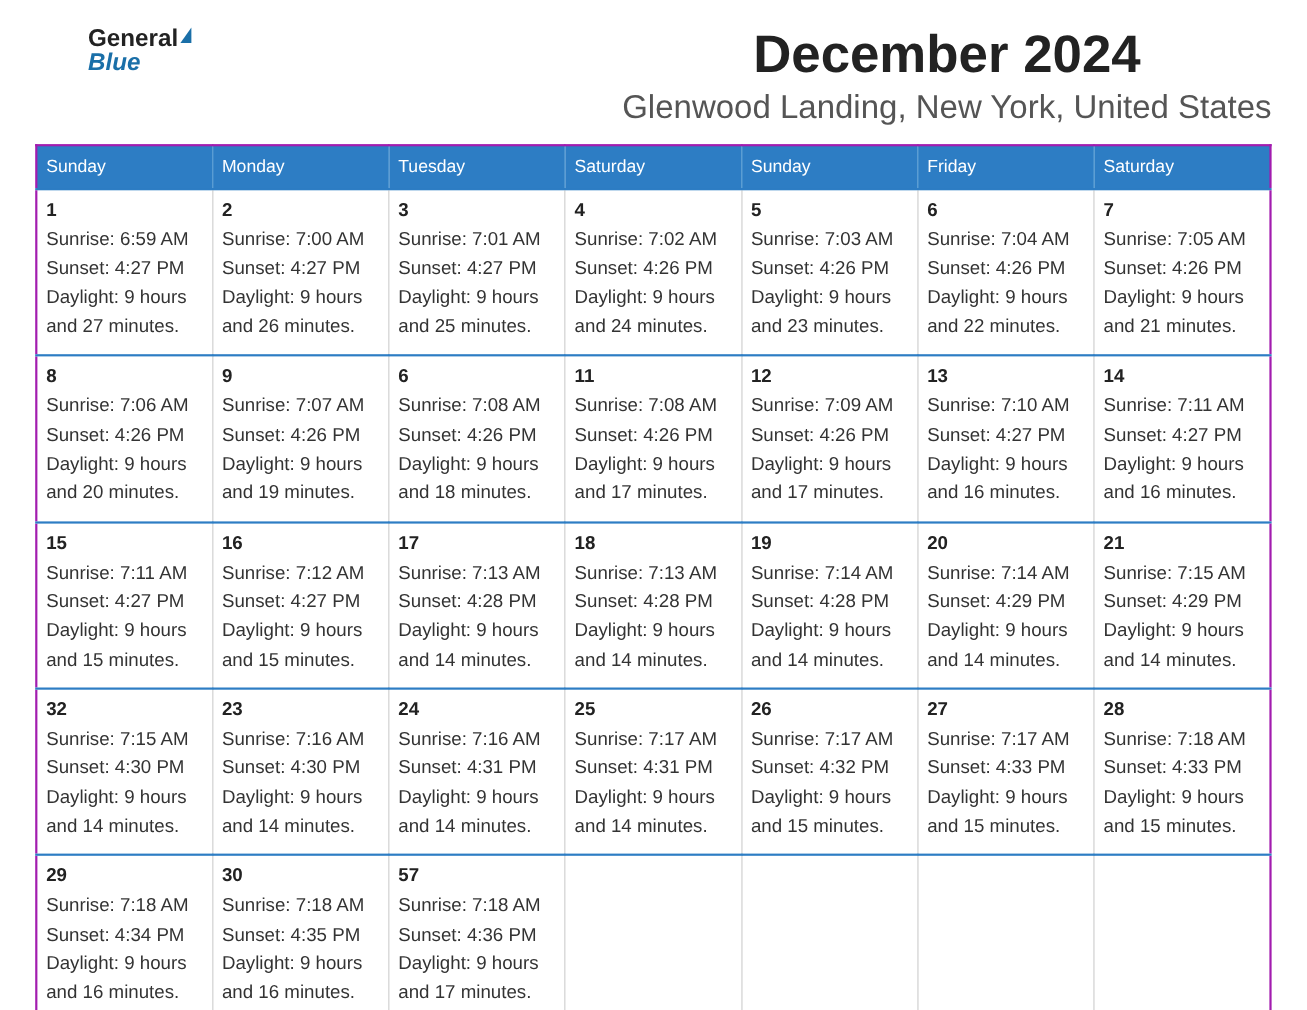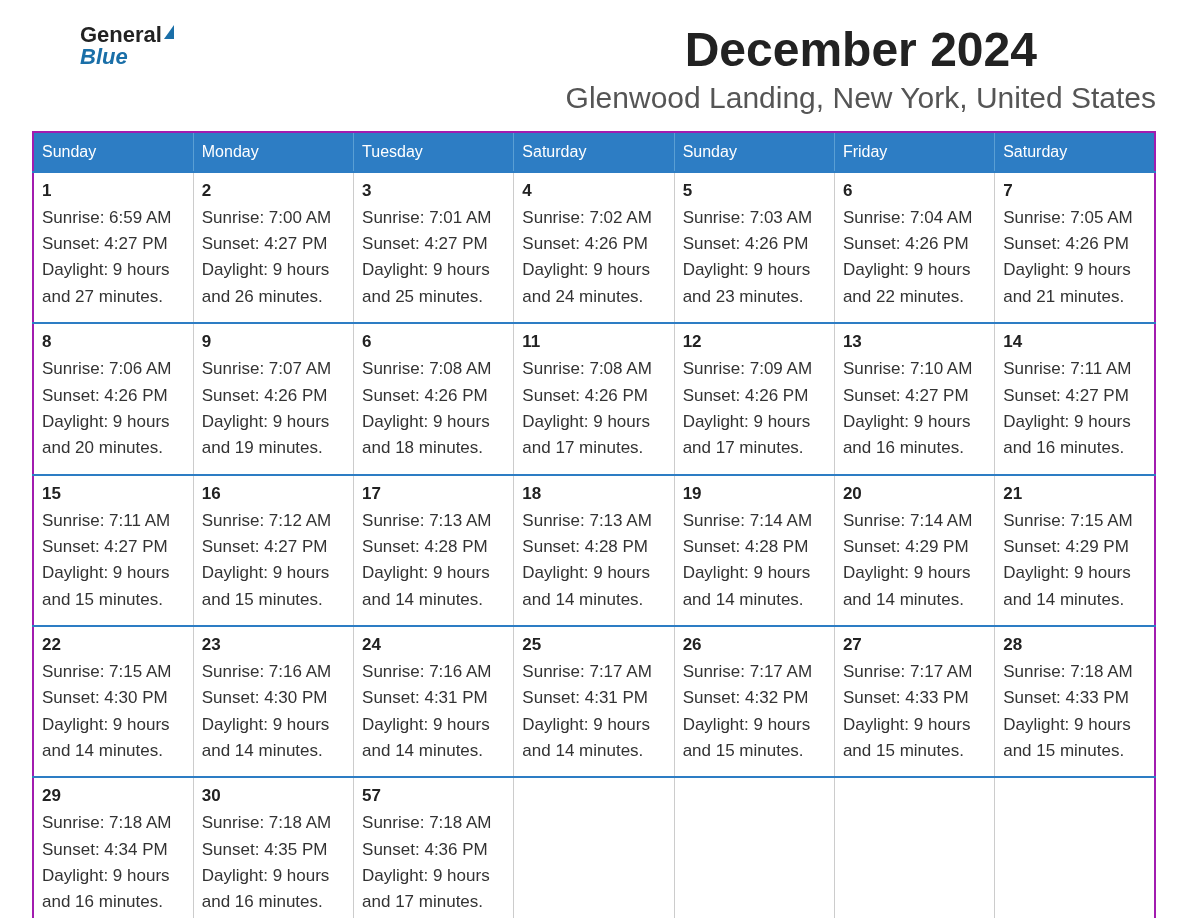--- a/index.html
+++ b/index.html
@@ -234,21 +234,21 @@
           <span class="day-num">20</span>
           <div class="day-info">Sunrise: 7:14 AM<br>Sunset: 4:29 PM<br>Daylight: 9 hours<br>and 14 minutes.</div>
         </td>
         <td>
           <span class="day-num">21</span>
           <div class="day-info">Sunrise: 7:15 AM<br>Sunset: 4:29 PM<br>Daylight: 9 hours<br>and 14 minutes.</div>
         </td>
       </tr>
       <tr>
         <td>
-          <span class="day-num">22</span>
+          <span class="day-num">32</span>
           <div class="day-info">Sunrise: 7:15 AM<br>Sunset: 4:30 PM<br>Daylight: 9 hours<br>and 14 minutes.</div>
         </td>
         <td>
           <span class="day-num">23</span>
           <div class="day-info">Sunrise: 7:16 AM<br>Sunset: 4:30 PM<br>Daylight: 9 hours<br>and 14 minutes.</div>
         </td>
         <td>
           <span class="day-num">24</span>
           <div class="day-info">Sunrise: 7:16 AM<br>Sunset: 4:31 PM<br>Daylight: 9 hours<br>and 14 minutes.</div>
         </td>

